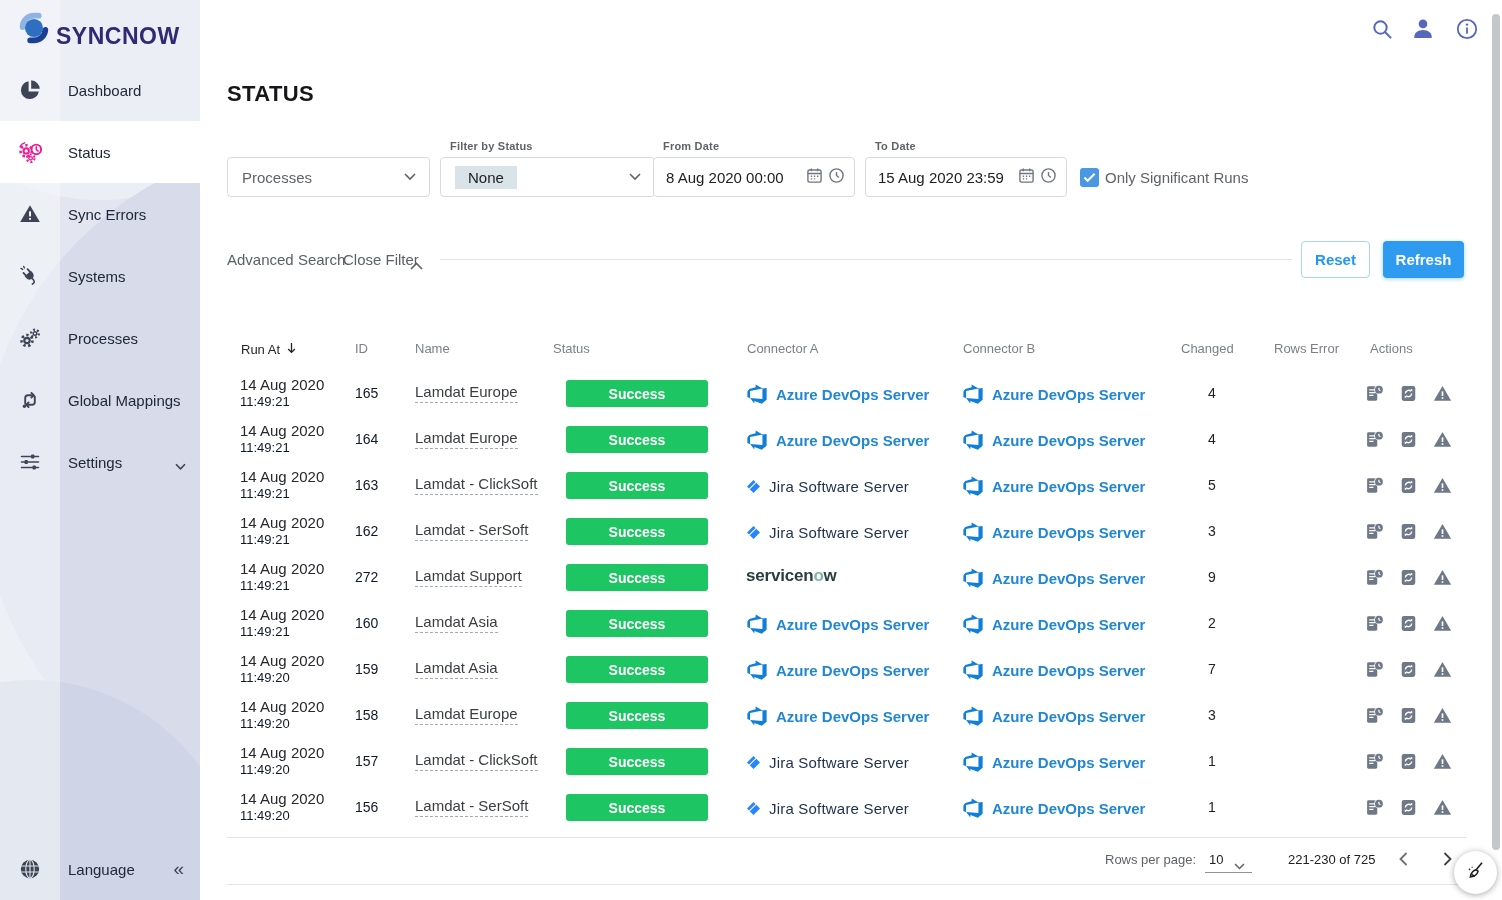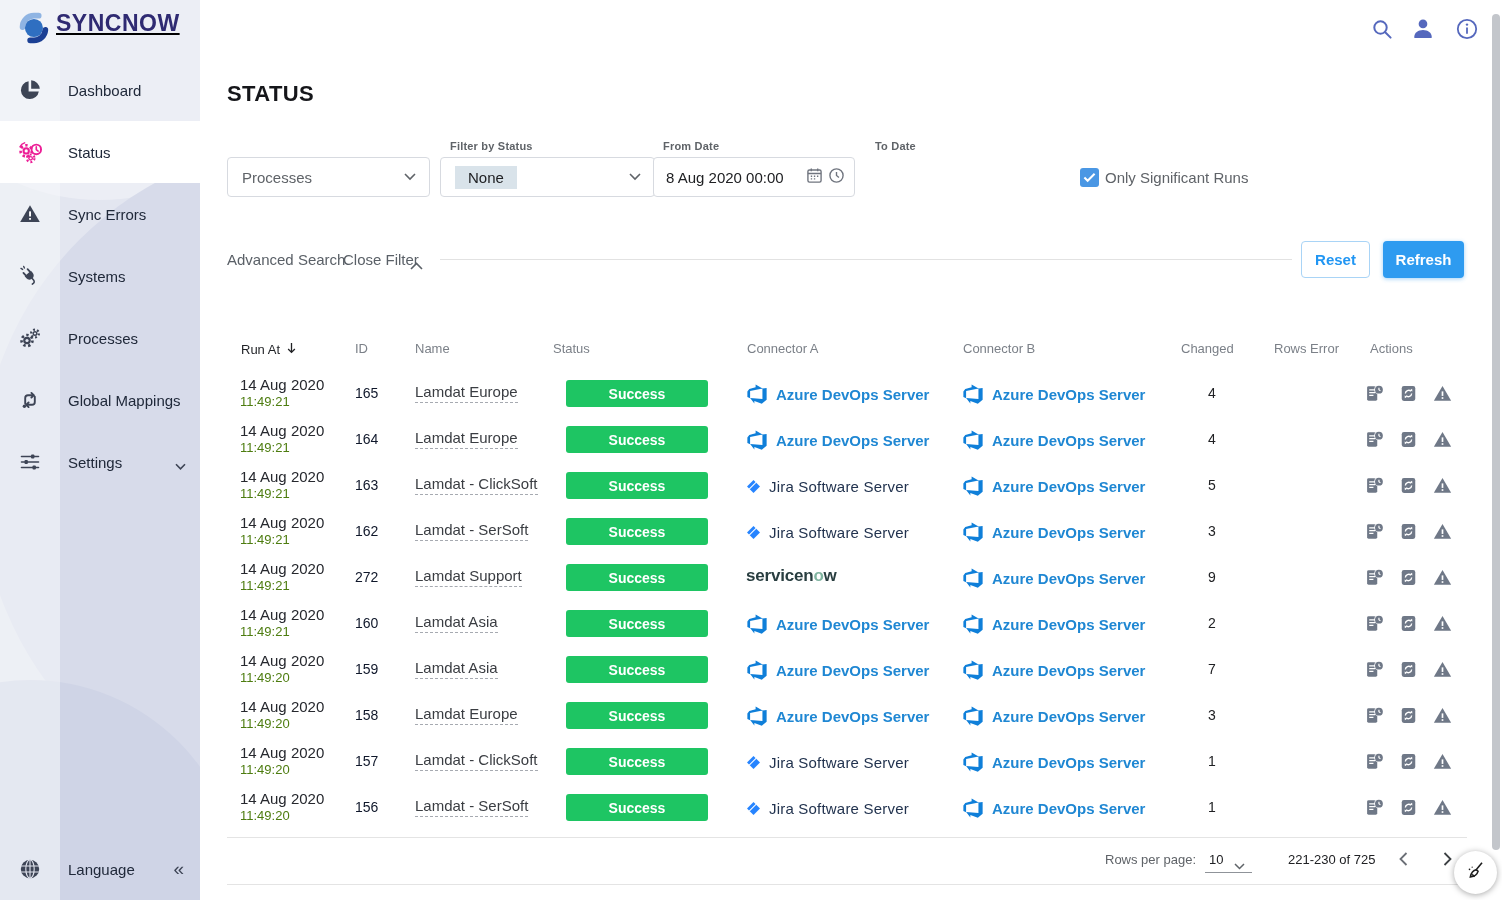--- a/index.html
+++ b/index.html
@@ -10,21 +10,21 @@
 
   
   .sidebar { position:absolute; left:0; top:0; width:200px; height:900px;
              background:#e3e6f0; overflow:hidden; }
   .blob { position:absolute; border-radius:50%; }
   .blob-a { width:420px; height:420px; left:-110px; top:-220px; background:#eceef5; }
   .blob-b { width:680px; height:680px; left:-20px; top:140px; background:#d7dbea; }
   .blob-c { width:420px; height:420px; left:-180px; top:680px; background:#cfd4e6; }
   .rail { position:absolute; left:0; top:0; width:60px; height:900px;
           background:rgba(246,247,250,0.55); }
-  .logo { position:absolute; left:14px; top:10px; display:flex; align-items:flex-start; gap:4px; cursor:pointer;text-decoration:underline; }
+  .logo { position:absolute; left:14px; top:10px; display:flex; align-items:flex-end; gap:4px; cursor:pointer; }
   .logo-text { font-size:23px; font-weight:800; color:#2f2a72; letter-spacing:0.5px; }
   .nav { position:absolute; left:0; top:59px; width:200px; }
   .nav-item { position:relative; display:flex; align-items:center; height:62px; cursor:pointer; }
   .nav-item.active { background:#ffffff; }
   .nav-icon { width:60px; display:flex; align-items:center; justify-content:center; flex:0 0 60px; }
   .nav-label { font-size:15px; color:#20293a; margin-left:8px; }
   .nav-chevron { position:absolute; right:14px; top:26px; }
   .lang-row { position:absolute; left:0; top:838px; width:200px; height:62px;
               display:flex; align-items:center; cursor:pointer; }
   .collapse-glyph { position:absolute; right:16px; font-size:19px; color:#3d4455; }
@@ -57,21 +57,21 @@
                  box-shadow:0 1px 4px rgba(46,155,240,0.45); }
 
   
   .th { position:absolute; top:341px; font-size:13px; color:#7b8088; cursor:pointer; }
   .th-dark { color:#1f2125; font-weight:500; display:flex; align-items:center; gap:5px; }
   .rows { position:absolute; left:227px; top:371px; width:1240px; }
   .trow { position:relative; height:46px; }
   .trow > div { position:absolute; }
   .c-datewrap { left:13px; top:5px; }
   .c-date { font-size:15px; color:#26282e; }
-  .c-time { font-size:13px; color:#4d7c0f; margin-top:1px; }
+  .c-time { font-size:13px; color:#0f172a; margin-top:1px; }
   .c-id { left:128px; top:14px; font-size:14px; color:#0f172a; }
   .c-name { left:188px; top:12px; font-size:15px; color:#3a3d42; cursor:pointer; }
   .name-underline { border-bottom:1px dashed #a6aab1; padding-bottom:2px; }
   .c-status { left:339px; top:9px; width:142px; height:27px; border-radius:3px;
               display:flex; align-items:center; justify-content:center;
               color:#fff; font-size:14px; font-weight:700; }
   .c-conn-a { left:519px; top:11px; }
   .c-conn-b { left:735px; top:11px; }
   .conn { display:flex; align-items:center; gap:8px; height:24px; cursor:pointer; }
   .conn-label.azure { color:#1f87d3; font-weight:600; font-size:15px; }
@@ -292,20 +292,38 @@
       </span>
       <span>
         <svg width="17" height="17" viewBox="0 0 16 16" stroke="#70757f" fill="none" stroke-width="1.3">
             <circle cx="8" cy="8" r="6.2"></circle>
             <path d="M8 4.6V8l2.3 1.9"></path>
           </svg>
       </span>
     </span>
   </div>
 
+  <div class="selectbox" style="left:865px;width:202px;">
+    <span class="date-text">15 Aug 2020 23:59</span>
+    <span class="date-icons">
+      <span>
+        <svg width="17" height="17" viewBox="0 0 16 16" stroke="#70757f" fill="none" stroke-width="1.3">
+            <rect x="1.8" y="2.8" width="12.4" height="11.4" rx="1.4"></rect>
+            <path d="M1.8 6.1h12.4M5 1.4v2.6M11 1.4v2.6"></path>
+            <path d="M4.5 8.7h1.3M7.4 8.7h1.3M10.3 8.7h1.3M4.5 11.2h1.3M7.4 11.2h1.3" stroke-width="1.2"></path>
+          </svg>
+      </span>
+      <span>
+        <svg width="17" height="17" viewBox="0 0 16 16" stroke="#70757f" fill="none" stroke-width="1.3">
+            <circle cx="8" cy="8" r="6.2"></circle>
+            <path d="M8 4.6V8l2.3 1.9"></path>
+          </svg>
+      </span>
+    </span>
+  </div>
 
   <div class="checkbox">
     <svg width="13" height="11" viewBox="0 0 14 11">
         <path d="M1.5 5.5l3.5 3.5L12.5 1.5" stroke="#fff" stroke-width="2.2" fill="none"></path>
       </svg>
   </div>
   <div class="checkbox-label">Only Significant Runs</div>
 
   <div class="linklike" style="left:227px;">Advanced Search</div>
   <div class="linklike" style="left:343px;">Close Filter</div>

